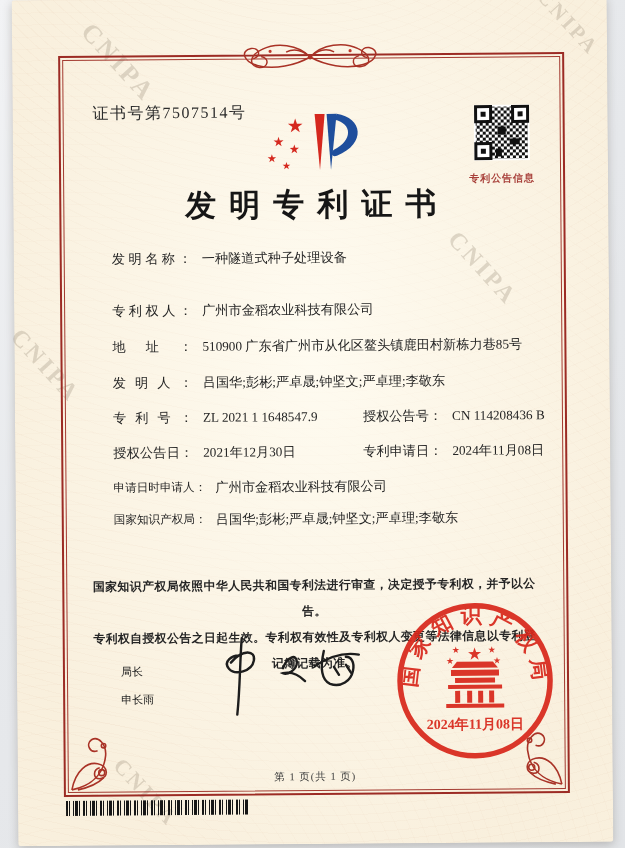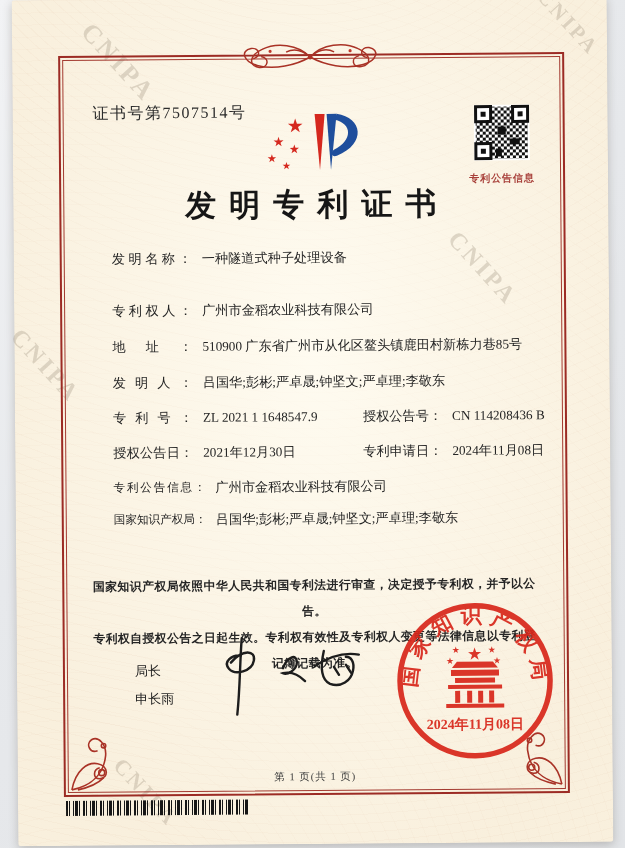--- a/index.html
+++ b/index.html
@@ -51,22 +51,22 @@
   .lbl { display:inline-block; width:80px; text-align:justify; text-align-last:justify; vertical-align:top;margin-left:12px; }
   .lbl.sm { font-size:11.6px; width:92px; }
   .val { margin-left:10px; }
   .val.fixed { display:inline-block; width:158px; }
   .lbl2 { margin-left:2px; }
   .statement {
     position:absolute; left:74px; top:574px; width:448px;
     font-size:11.8px; font-weight:bold; line-height:26px; color:#252525;
     text-align:center; letter-spacing:.5px;
   }
-  .signer { position:absolute; left:118px; top:658px; font-family:Liberation Serif, serif;
-    font-size:13px; color:#222; line-height:28px; }
+  .signer { position:absolute; left:104px; top:658px; font-family:Liberation Serif, serif;
+    font-size:11px; color:#222; line-height:28px; }
   .signature { position:absolute; left:178px; top:632px; }
   .seal { position:absolute; left:375px; top:601px; opacity:.93; }
   .footer { position:absolute; left:0; right:0; top:772px; text-align:center; font-size:10.5px; letter-spacing:1px; color:#3a3a3a; }
   .barcode {
     position:absolute; left:48px; top:801px; width:182px; height:15px;
     background:repeating-linear-gradient(90deg,
       #161616 0 2px, transparent 2px 3px,
       #161616 3px 4px, transparent 4px 7px,
       #161616 7px 8px, transparent 8px 9px,
       #161616 9px 12px, transparent 12px 13px,
@@ -179,21 +179,21 @@
     <div class="row">
       <span class="lbl">发明人：</span><span class="val">吕国华;彭彬;严卓晟;钟坚文;严卓理;李敬东</span>
     </div>
     <div class="row">
       <span class="lbl">专利号：</span><span class="val fixed">ZL 2021 1 1648547.9</span><span class="lbl2">授权公告号：</span><span class="val">CN 114208436 B</span>
     </div>
     <div class="row">
       <span class="lbl">授权公告日：</span><span class="val fixed">2021年12月30日</span><span class="lbl2">专利申请日：</span><span class="val">2024年11月08日</span>
     </div>
     <div class="row" style="margin-bottom:13px;">
-      <span class="lbl sm">专利公告信息：</span><span class="val">广州市金稻农业科技有限公司</span>
+      <span class="lbl sm">申请日时申请人：</span><span class="val">广州市金稻农业科技有限公司</span>
     </div>
     <div class="row">
       <span class="lbl sm">国家知识产权局：</span><span class="val">吕国华;彭彬;严卓晟;钟坚文;严卓理;李敬东</span>
     </div>
   </div>
 
   <div class="statement">
     <div>国家知识产权局依照中华人民共和国专利法进行审查，决定授予专利权，并予以公告。</div>
     <div>专利权自授权公告之日起生效。专利权有效性及专利权人变更等法律信息以专利登记簿记载为准。</div>
   </div>

